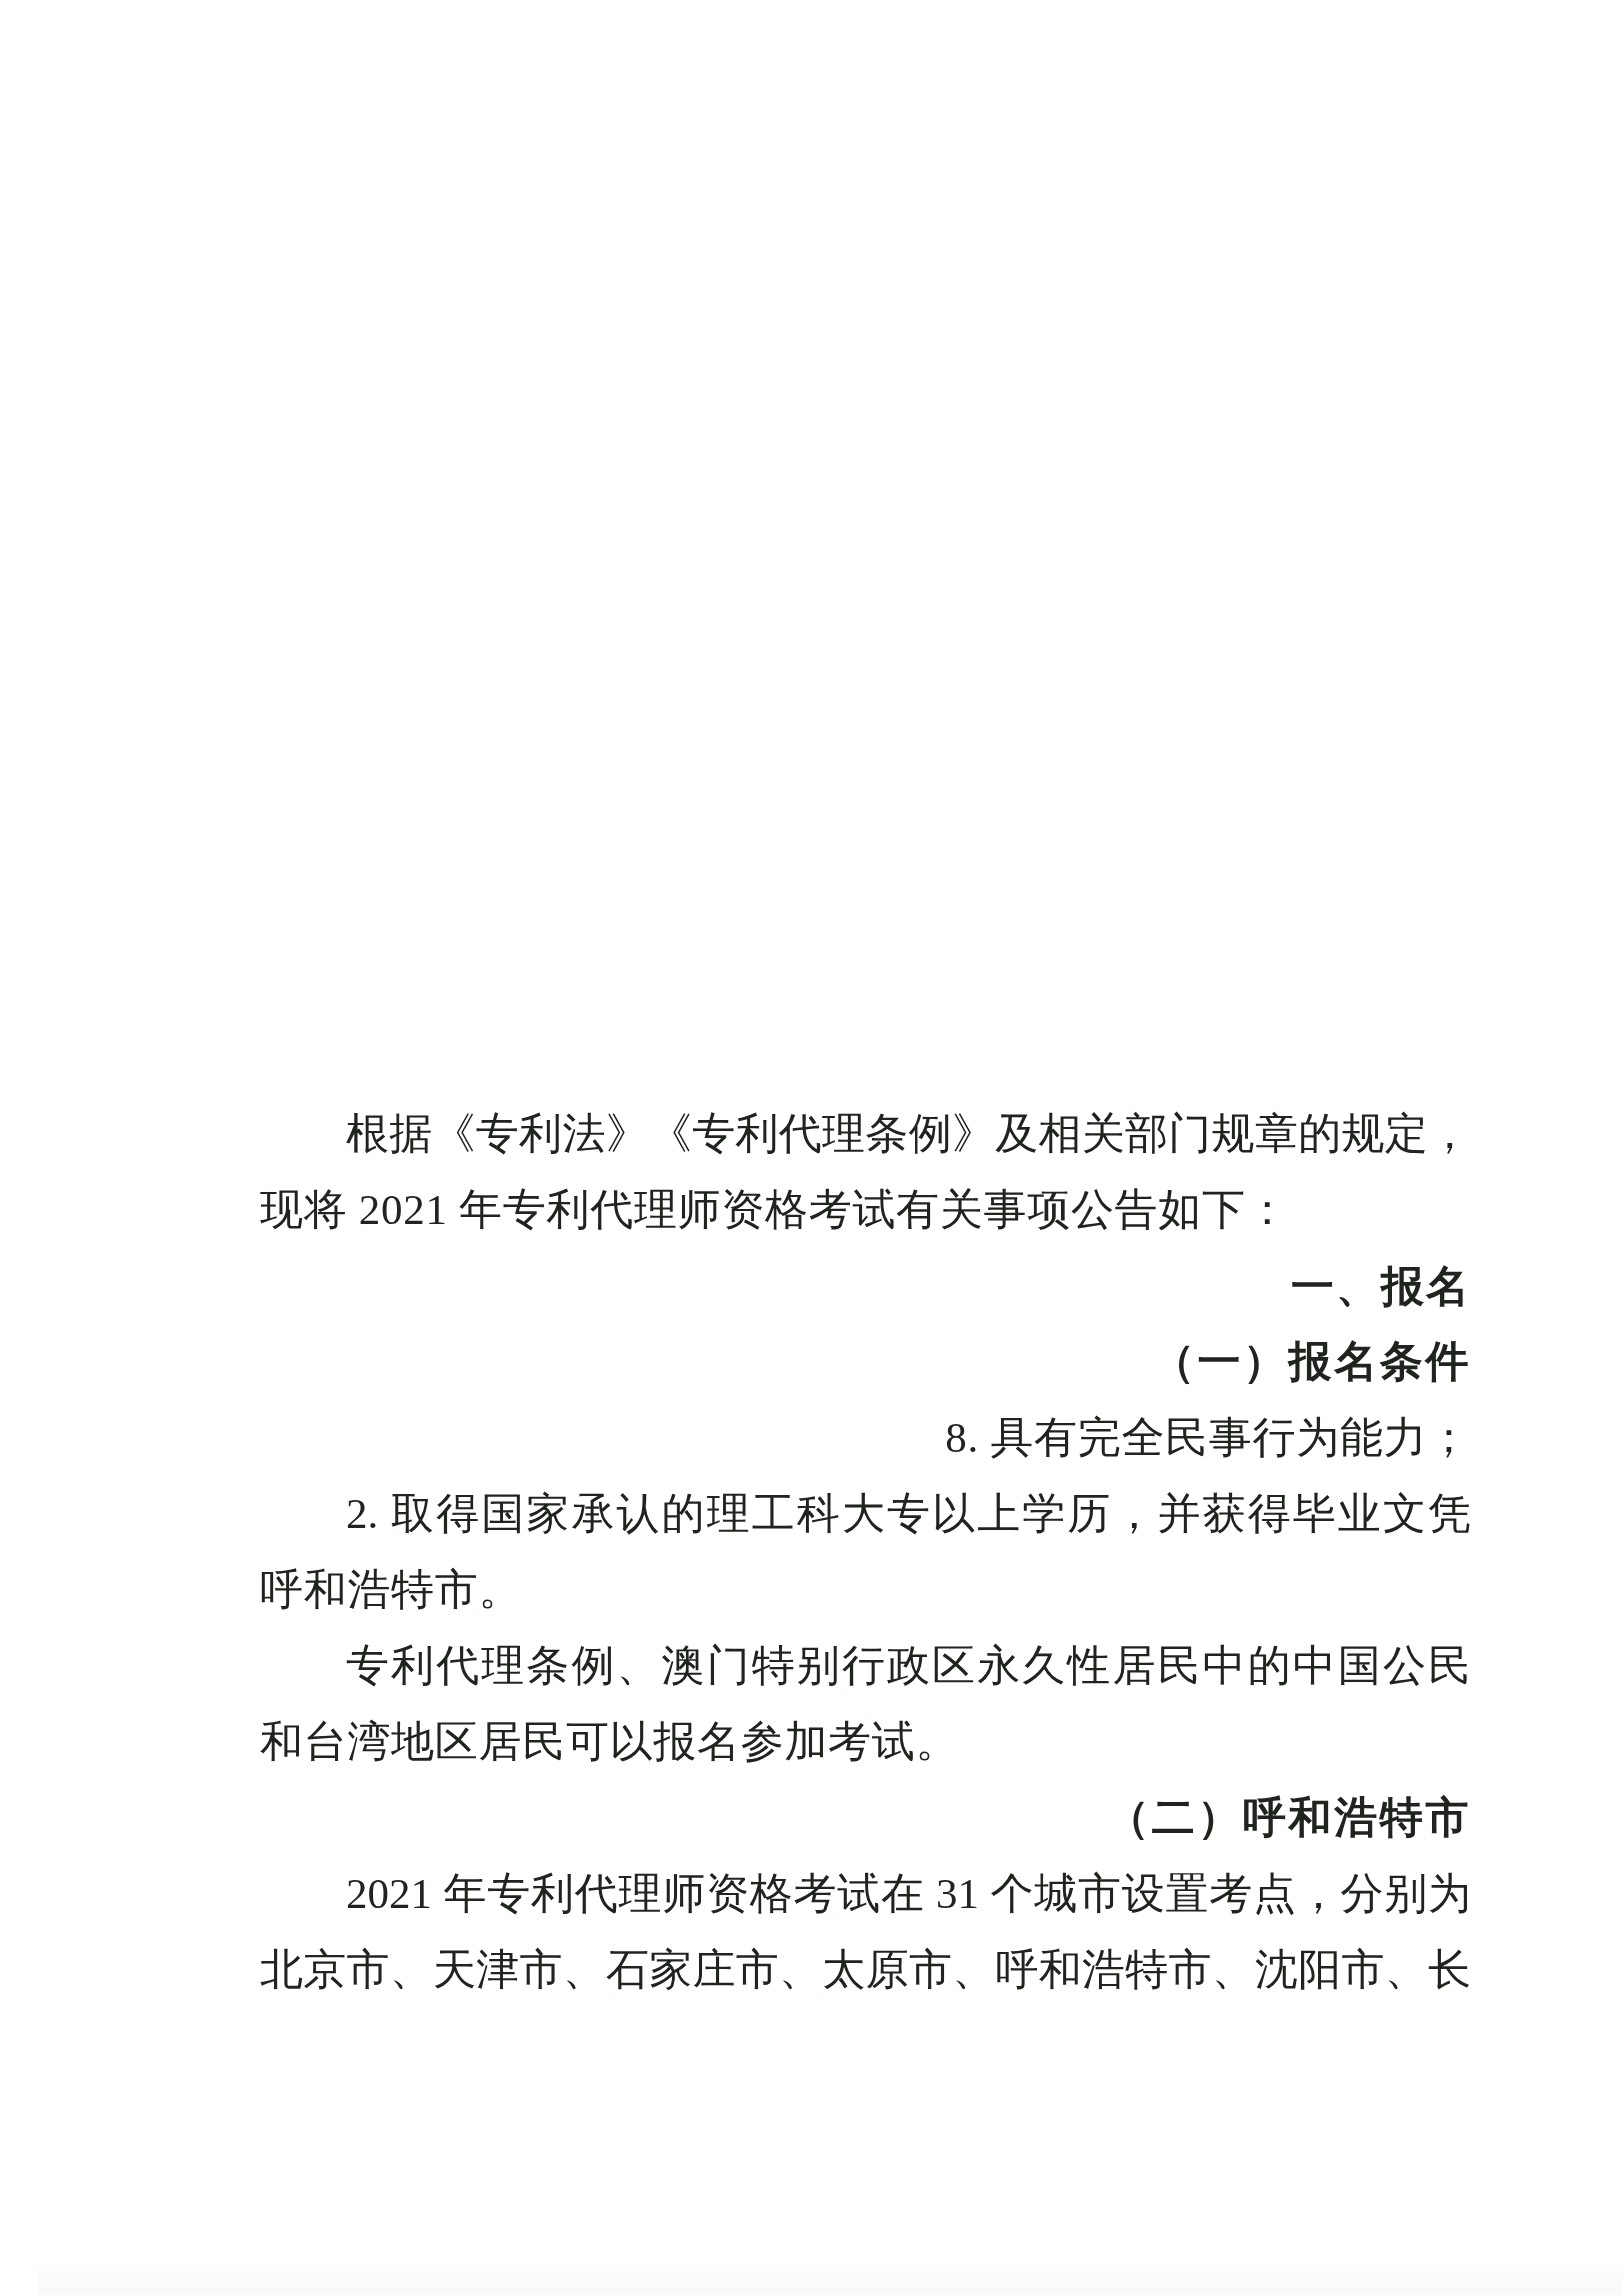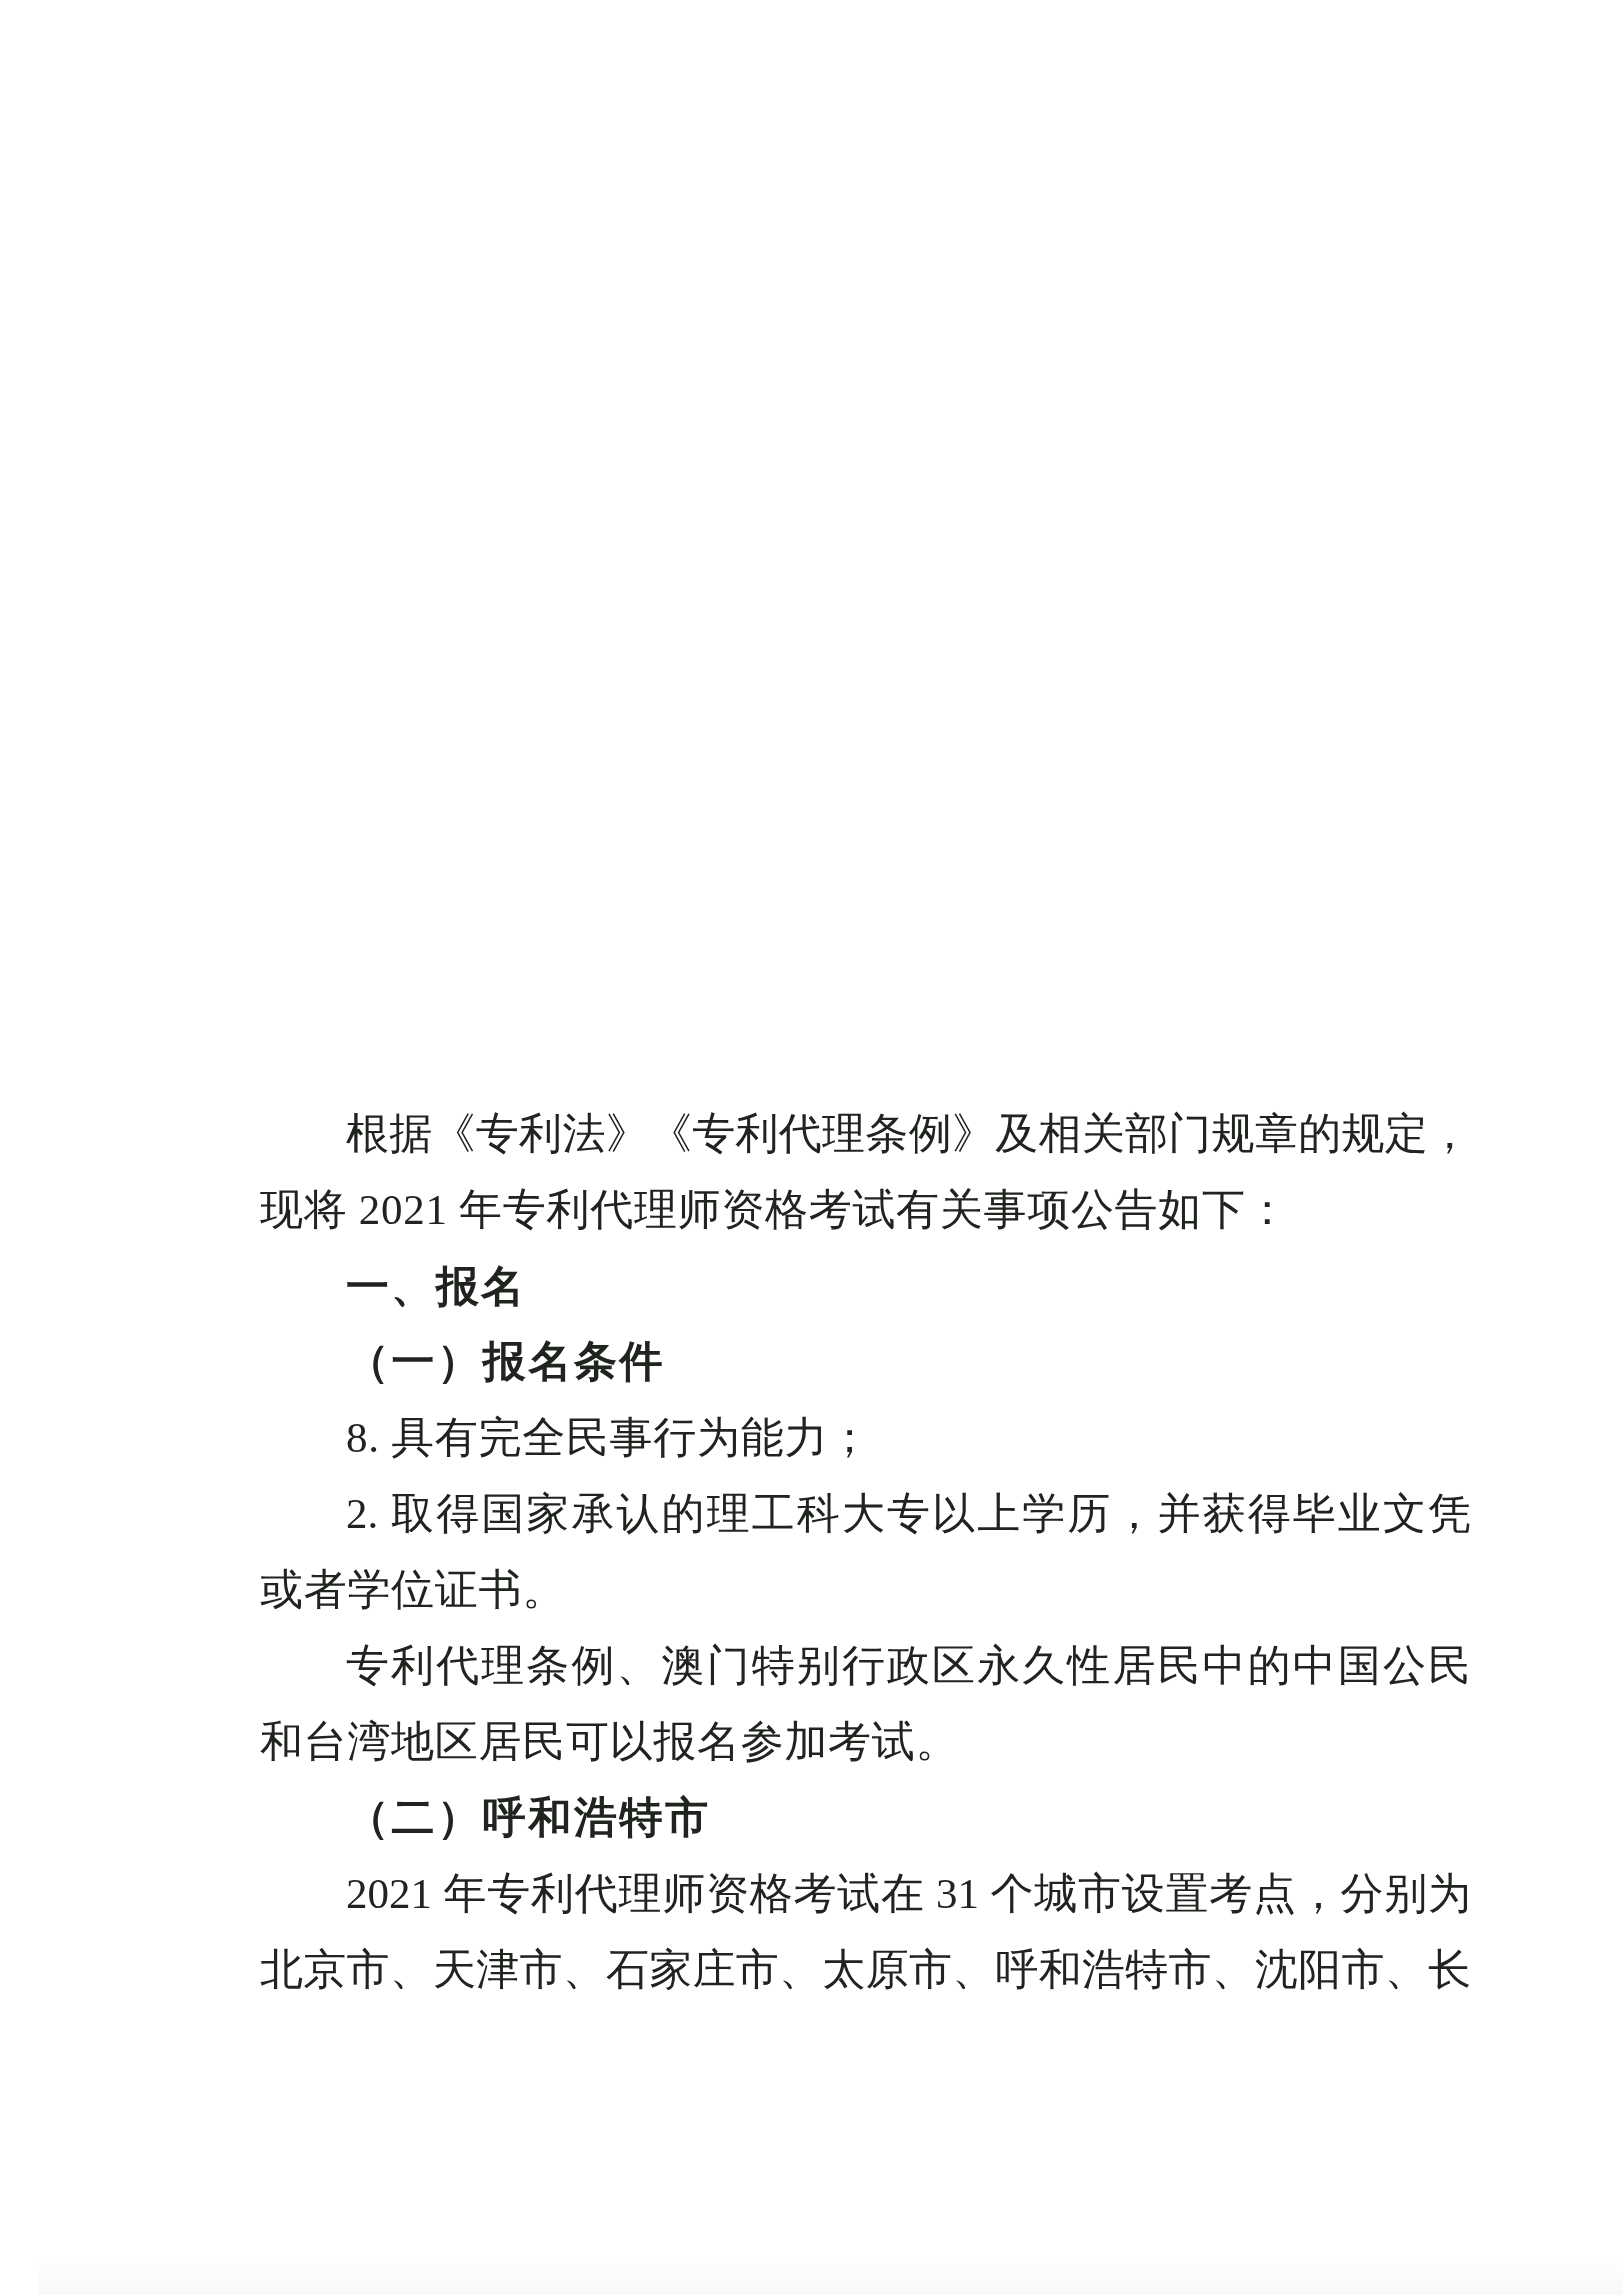--- a/index.html
+++ b/index.html
@@ -34,21 +34,21 @@
     width: 1211px;
     color: #20241f;
   }
   .ln {
     font-size: 43px;
     line-height: 76px;
     height: 76px;
     white-space: nowrap;
     letter-spacing: 0.7px;
   }
-  .indent { text-indent: 86px; }
+  .indent { text-indent: 86px; text-align: right; }
   .justify {
     white-space: normal;
     text-align: justify;
     text-align-last: justify;
     letter-spacing: 0;
   }
   .h1 {
     font-family: "Liberation Sans", "DejaVu Sans", sans-serif;
     font-weight: bold;
     letter-spacing: 2px;
@@ -62,21 +62,21 @@
 <body>
 
 <div class="page">
   <div class="text-block">
     <div class="ln indent justify">根据《专利法》《专利代理条例》及相关部门规章的规定，</div>
     <div class="ln">现将 2021 年专利代理师资格考试有关事项公告如下：</div>
     <div class="ln indent h1">一、报名</div>
     <div class="ln indent h2">（一）报名条件</div>
     <div class="ln indent">8. 具有完全民事行为能力；</div>
     <div class="ln indent justify">2. 取得国家承认的理工科大专以上学历，并获得毕业文凭</div>
-    <div class="ln">或者学位证书。</div>
+    <div class="ln">呼和浩特市。</div>
     <div class="ln indent justify">专利代理条例、澳门特别行政区永久性居民中的中国公民</div>
     <div class="ln">和台湾地区居民可以报名参加考试。</div>
     <div class="ln indent h2">（二）呼和浩特市</div>
     <div class="ln indent justify">2021 年专利代理师资格考试在 31 个城市设置考点，分别为</div>
     <div class="ln justify">北京市、天津市、石家庄市、太原市、呼和浩特市、沈阳市、长</div>
   </div>
   <div class="scan-shade"></div>
 </div>
 
 

